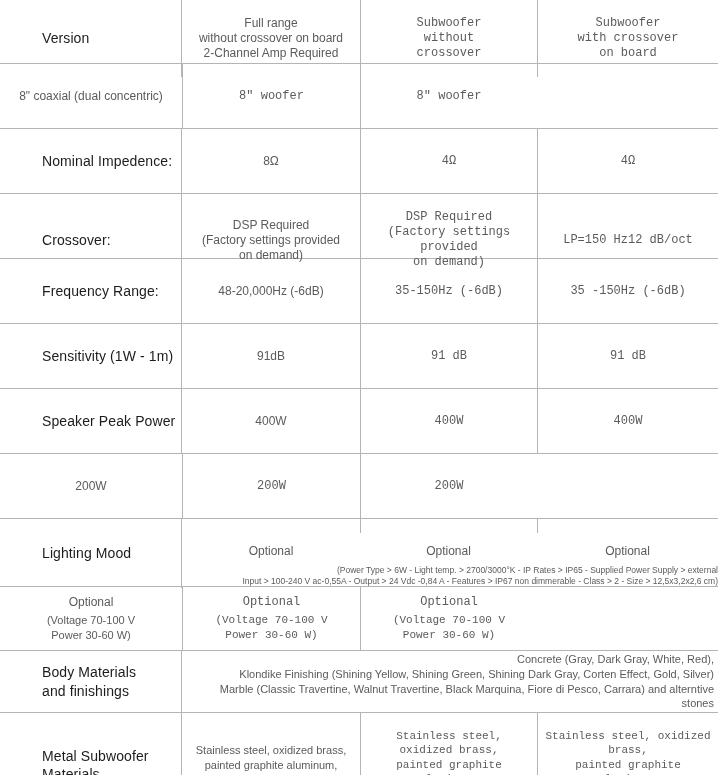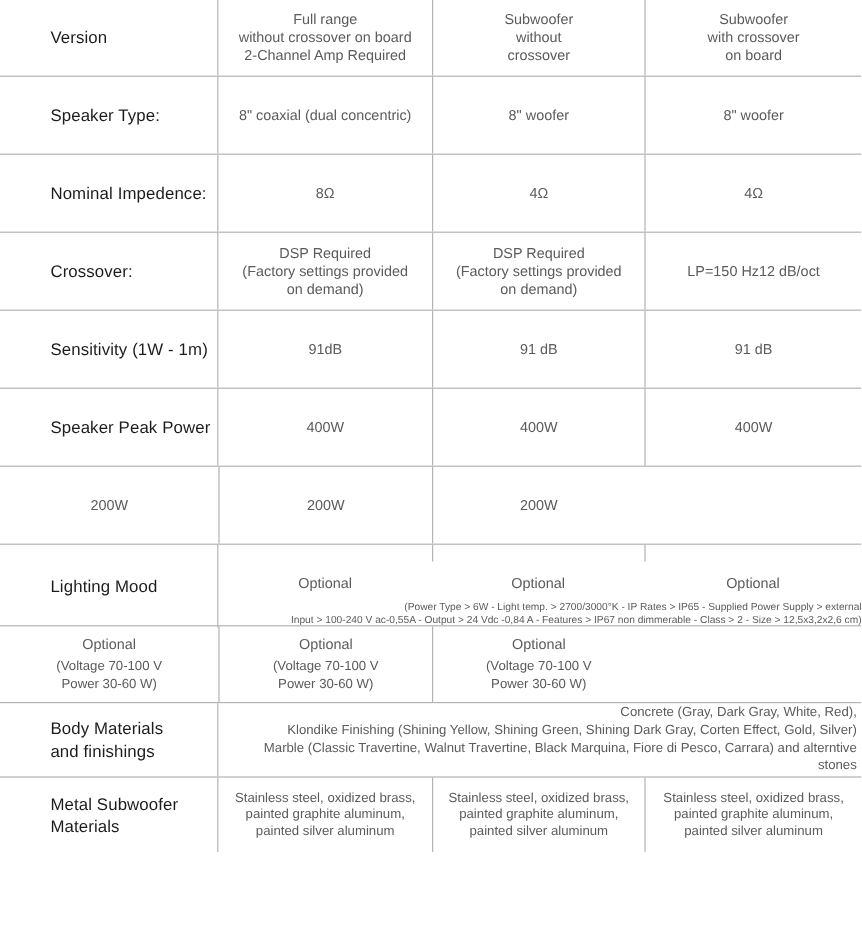--- a/index.html
+++ b/index.html
@@ -28,23 +28,23 @@
     border-right:1px solid var(--grid-line);
     display:flex;align-items:center;
     padding-left:42px;box-sizing:border-box;
     font-size:14px;font-weight:400;color:var(--label-text);
     letter-spacing:.1px;line-height:1.3;white-space:pre-line;
   }
   .cell{
     display:flex;align-items:center;justify-content:center;
     text-align:center;white-space:pre-line;
     font-size:12px;line-height:1.25;color:var(--value-text);
-    box-sizing:border-box;padding:2px 6px;
+    box-sizing:border-box;padding:16px 6px;
   }
-  .vline{border-left:1px solid var(--grid-line);}
+  .vline{border-left:1px solid var(--grid-line);font-family:Liberation Mono, monospace;}
   .small-cell{font-size:11px;line-height:1.3;}
   
   .merged-area{grid-column:2/5;position:relative;display:flex;flex-direction:column;box-sizing:border-box;}
   .opt-grid{display:grid;grid-template-columns:178px 177px 181px;height:42px;}
   .opt-cell{
     display:flex;align-items:flex-end;justify-content:center;
     font-size:12px;color:var(--value-text);padding-bottom:3px;box-sizing:border-box;
   }
   .stub{
     position:absolute;top:0;width:1px;height:14px;
@@ -82,21 +82,20 @@
 2-Channel Amp Required</div>
     <div class="cell vline">Subwoofer
 without
 crossover</div>
     <div class="cell vline">Subwoofer
 with crossover
 on board</div>
   </div>
 
   <div class="row h65">
-    <div class="label">Speaker Type:</div>
     <div class="cell">8" coaxial (dual concentric)</div>
     <div class="cell vline">8" woofer</div>
     <div class="cell vline">8" woofer</div>
   </div>
 
   <div class="row h65">
     <div class="label">Nominal Impedence:</div>
     <div class="cell">8Ω</div>
     <div class="cell vline">4Ω</div>
     <div class="cell vline">4Ω</div>
@@ -106,20 +105,26 @@
     <div class="label">Crossover:</div>
     <div class="cell">DSP Required
 (Factory settings provided
 on demand)</div>
     <div class="cell vline">DSP Required
 (Factory settings provided
 on demand)</div>
     <div class="cell vline">LP=150 Hz12 dB/oct</div>
   </div>
 
+  <div class="row h65">
+    <div class="label">Frequency Range:</div>
+    <div class="cell">48-20,000Hz (-6dB)</div>
+    <div class="cell vline">35-150Hz (-6dB)</div>
+    <div class="cell vline">35 -150Hz (-6dB)</div>
+  </div>
 
   <div class="row h65">
     <div class="label">Sensitivity (1W - 1m)</div>
     <div class="cell">91dB</div>
     <div class="cell vline">91 dB</div>
     <div class="cell vline">91 dB</div>
   </div>
 
   <div class="row h65">
     <div class="label">Speaker Peak Power</div>

